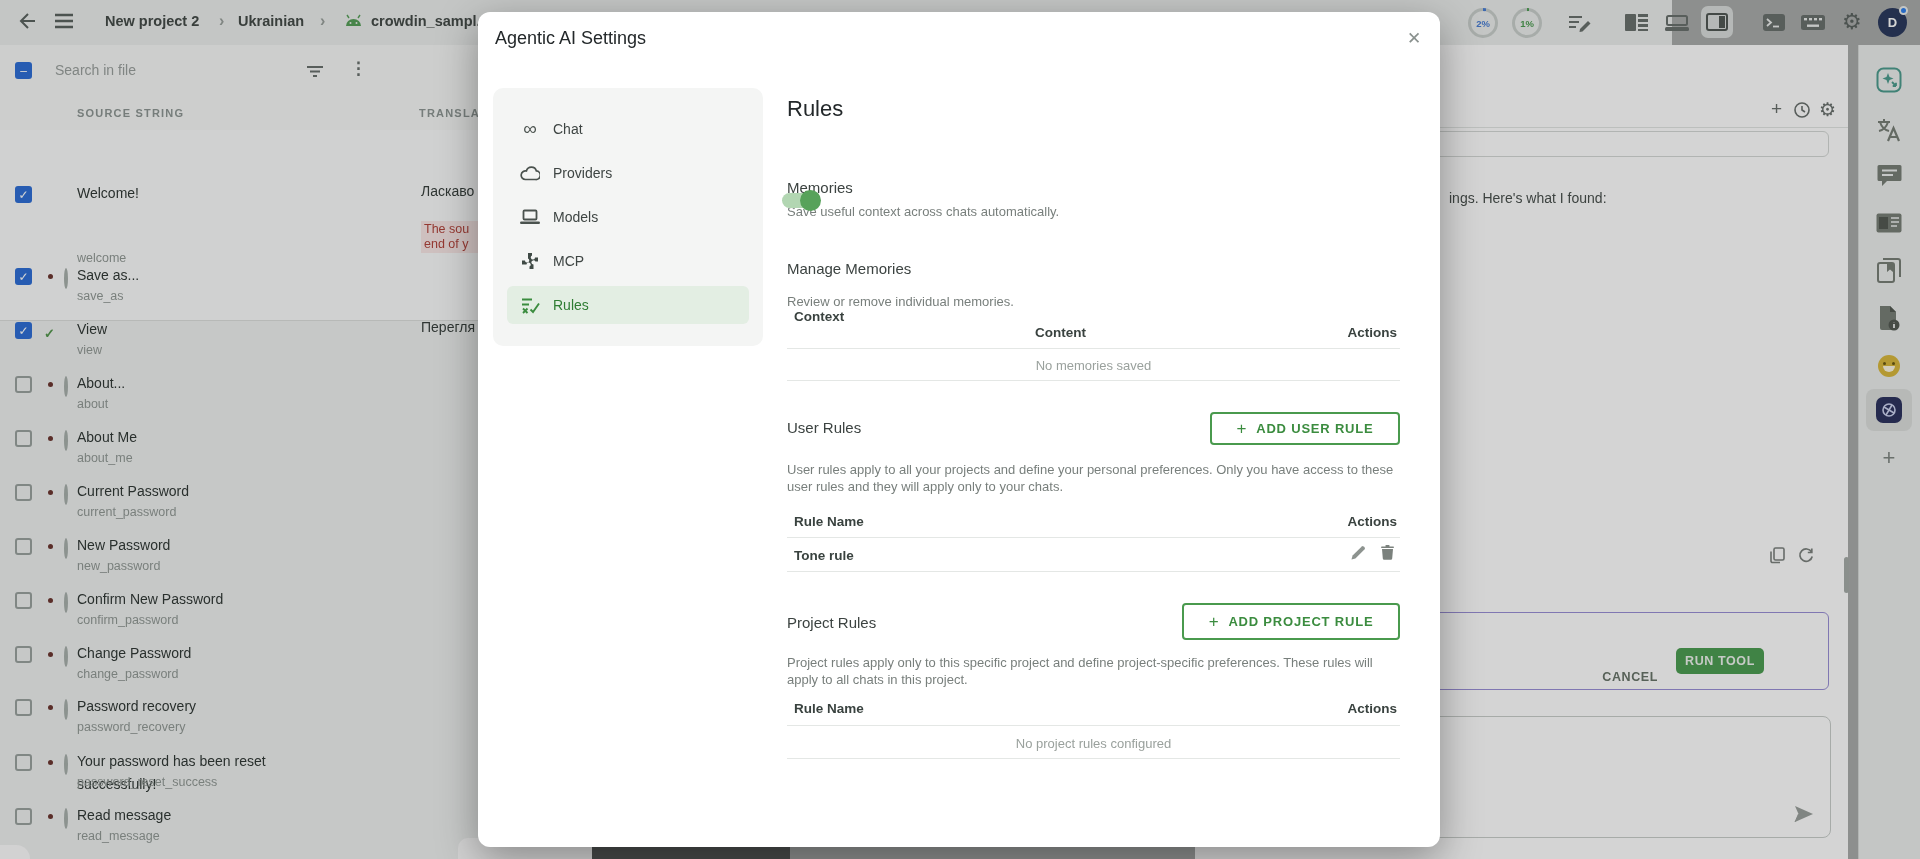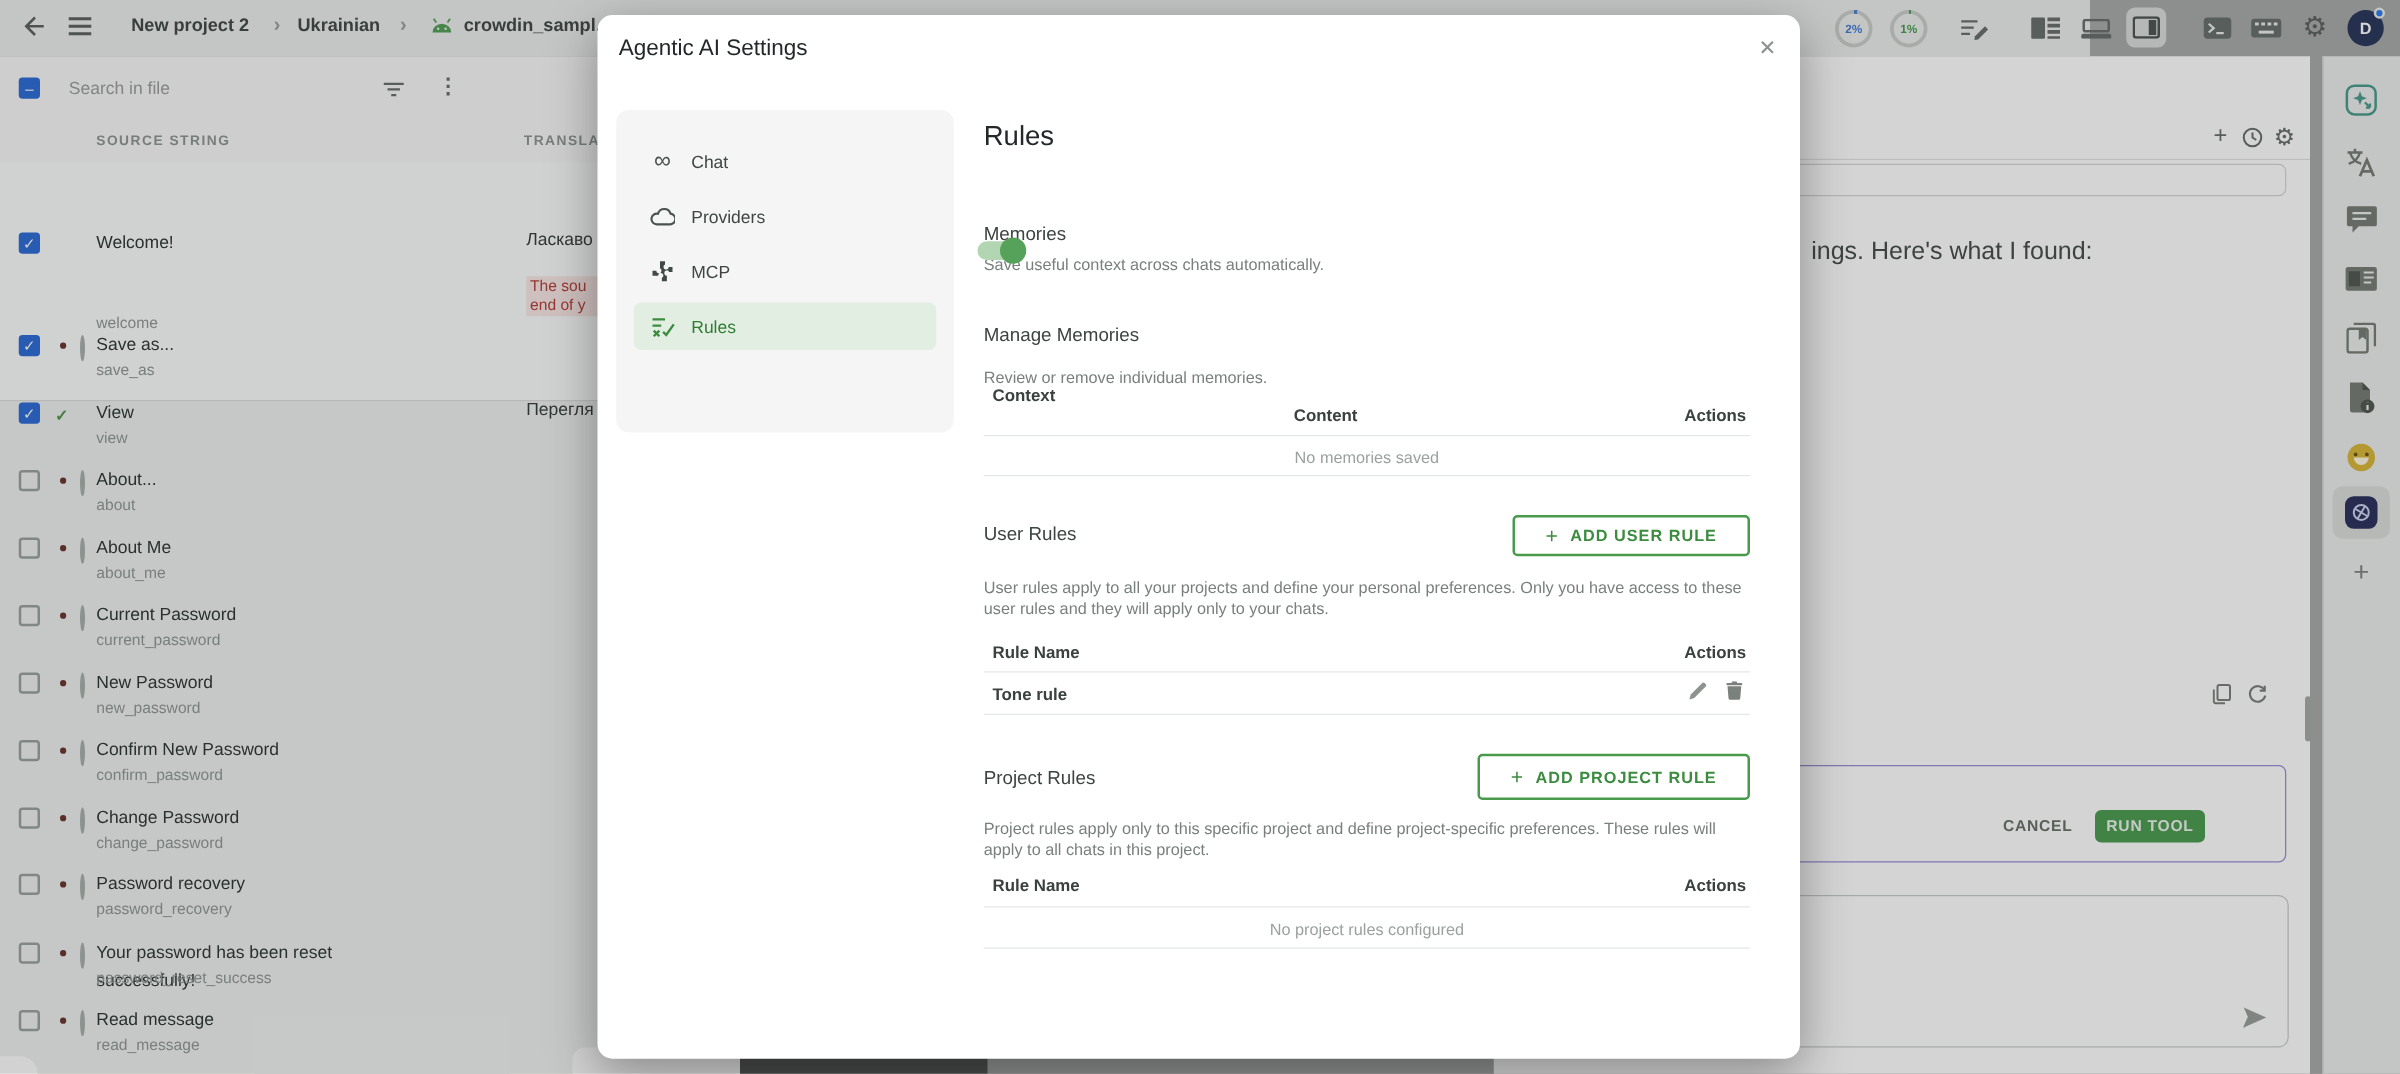--- a/index.html
+++ b/index.html
@@ -41,21 +41,21 @@
   .row-title { font-size:14px; color:#323a37; max-width:250px; line-height:23px; }
   .row-key { font-size:12.5px; color:#929a96; }
   .trans-text { font-size:14px; color:#39413e; white-space:nowrap; }
   #warn-box { left:421px; top:176px; width:171px; height:32px; background:#f8e7e6; overflow:hidden; padding:1px 0 0 3px; }
   #warn-box div { font-size:12.5px; color:#b3443c; line-height:15px; white-space:nowrap; }
 
   
   #right-panel { left:1195px; top:45px; width:653px; height:814px; background:#ffffff; border-radius:8px 0 0 0; }
   #rp-divider { left:0; top:82px; width:653px; height:1px; background:#e3e6e4; }
   #rp-slimcard { left:14px; top:86px; width:620px; height:26px; border:1px solid #d5d9d6; border-radius:6px; }
-  #rp-chatline { left:254px; top:145px; font-size:20px; color:#4a514e; white-space:nowrap; }
+  #rp-chatline { left:254px; top:145px; font-size:14px; color:#4a514e; white-space:nowrap; }
   #tool-card { left:14px; top:567px; width:620px; height:78px; border:1px solid #9b90d6; border-radius:6px; }
   #cancel-btn { font-size:12.5px; font-weight:bold; letter-spacing:0.6px; color:#69756a; }
   #runtool-btn { background:#4e9e53; color:#eef3ee; font-size:12.5px; font-weight:bold; letter-spacing:0.6px;
                  border-radius:5px; width:88px; height:26px; display:flex; align-items:center; justify-content:center; }
   #input-card { left:14px; top:671px; width:622px; height:122px; border:1px solid #c9cecb; border-radius:8px; }
   #rp-scroll { left:649px; top:512px; width:5px; height:36px; border-radius:3px; background:#a7ada9; }
 
   
   #rail { left:1858px; top:45px; width:62px; height:814px; background:#eceeed; border-left:1px solid #d7dad8; }
   .rail-item { left:1872px; width:34px; height:34px; display:flex; align-items:center; justify-content:center; }
@@ -327,21 +327,21 @@
         <path d="M1 4.5 V14 a1.5 1.5 0 0 0 1.5 1.5 H10"></path>
       </svg>
   </div>
   <div class="abs" style="left:603px;top:502px;">
     <svg width="16" height="17" viewBox="0 0 16 17" fill="none" stroke="#7d837f" stroke-width="1.7">
         <path d="M13.5 5 A6.2 6.2 0 1 0 14.2 9.5"></path>
         <path d="M13.8 1.5 V5.5 H9.8" fill="none"></path>
       </svg>
   </div>
   <div id="tool-card" class="abs">
-    <div class="abs" id="cancel-btn" style="right:170px;top:41px;">CANCEL</div>
+    <div class="abs" id="cancel-btn" style="right:170px;top:57px;">CANCEL</div>
     <div class="abs" id="runtool-btn" style="right:64px;top:35px;">RUN TOOL</div>
   </div>
   <div id="input-card" class="abs">
     <div class="abs" style="right:16px;bottom:14px;">
       <svg width="20" height="18" viewBox="0 0 20 18" fill="#9ba19d">
           <path d="M1 17 L19 9 L1 1 L4.5 9 Z"></path>
           <path d="M4.5 9 L1 17" stroke="#9ba19d"></path>
         </svg>
     </div>
   </div>
@@ -429,20 +429,29 @@
         </span>
         <span class="nlabel">Chat</span>
       </div>
       <div class="nav-item">
         <span class="nico">
           <svg width="20" height="15" viewBox="0 0 20 15" fill="none" stroke="#4a524e" stroke-width="1.7">
             <path d="M5.5 13.5 a4.3 4.3 0 1 1 .9-8.5 a5.2 5.2 0 0 1 10-.1 a3.9 3.9 0 0 1-.9 8.6 z"></path>
           </svg>
         </span>
         <span class="nlabel">Providers</span>
+      </div>
+      <div class="nav-item">
+        <span class="nico">
+          <svg width="20" height="16" viewBox="0 0 20 16">
+            <rect x="3.5" y="1.5" width="13" height="9" rx="1" fill="none" stroke="#4a524e" stroke-width="1.8"></rect>
+            <rect x="0" y="12.5" width="20" height="2.4" rx="1.2" fill="#4a524e"></rect>
+          </svg>
+        </span>
+        <span class="nlabel">Models</span>
       </div>
       <div class="nav-item">
         <span class="nico">
           <svg width="18" height="18" viewBox="0 0 18 18" fill="#3f4a45">
             <path d="M7 1 h4 v2.6 a2.1 2.1 0 1 0 3 1.9 H17 v4 h-2.6 a2.1 2.1 0 1 0-1.9 3 V17 h-4 v-2.6 a2.1 2.1 0 1 0-3-1.9 H1 V8.5 h3 a2.1 2.1 0 1 0 3-1.9 z"></path>
           </svg>
         </span>
         <span class="nlabel">MCP</span>
       </div>
       <div class="nav-item active">

